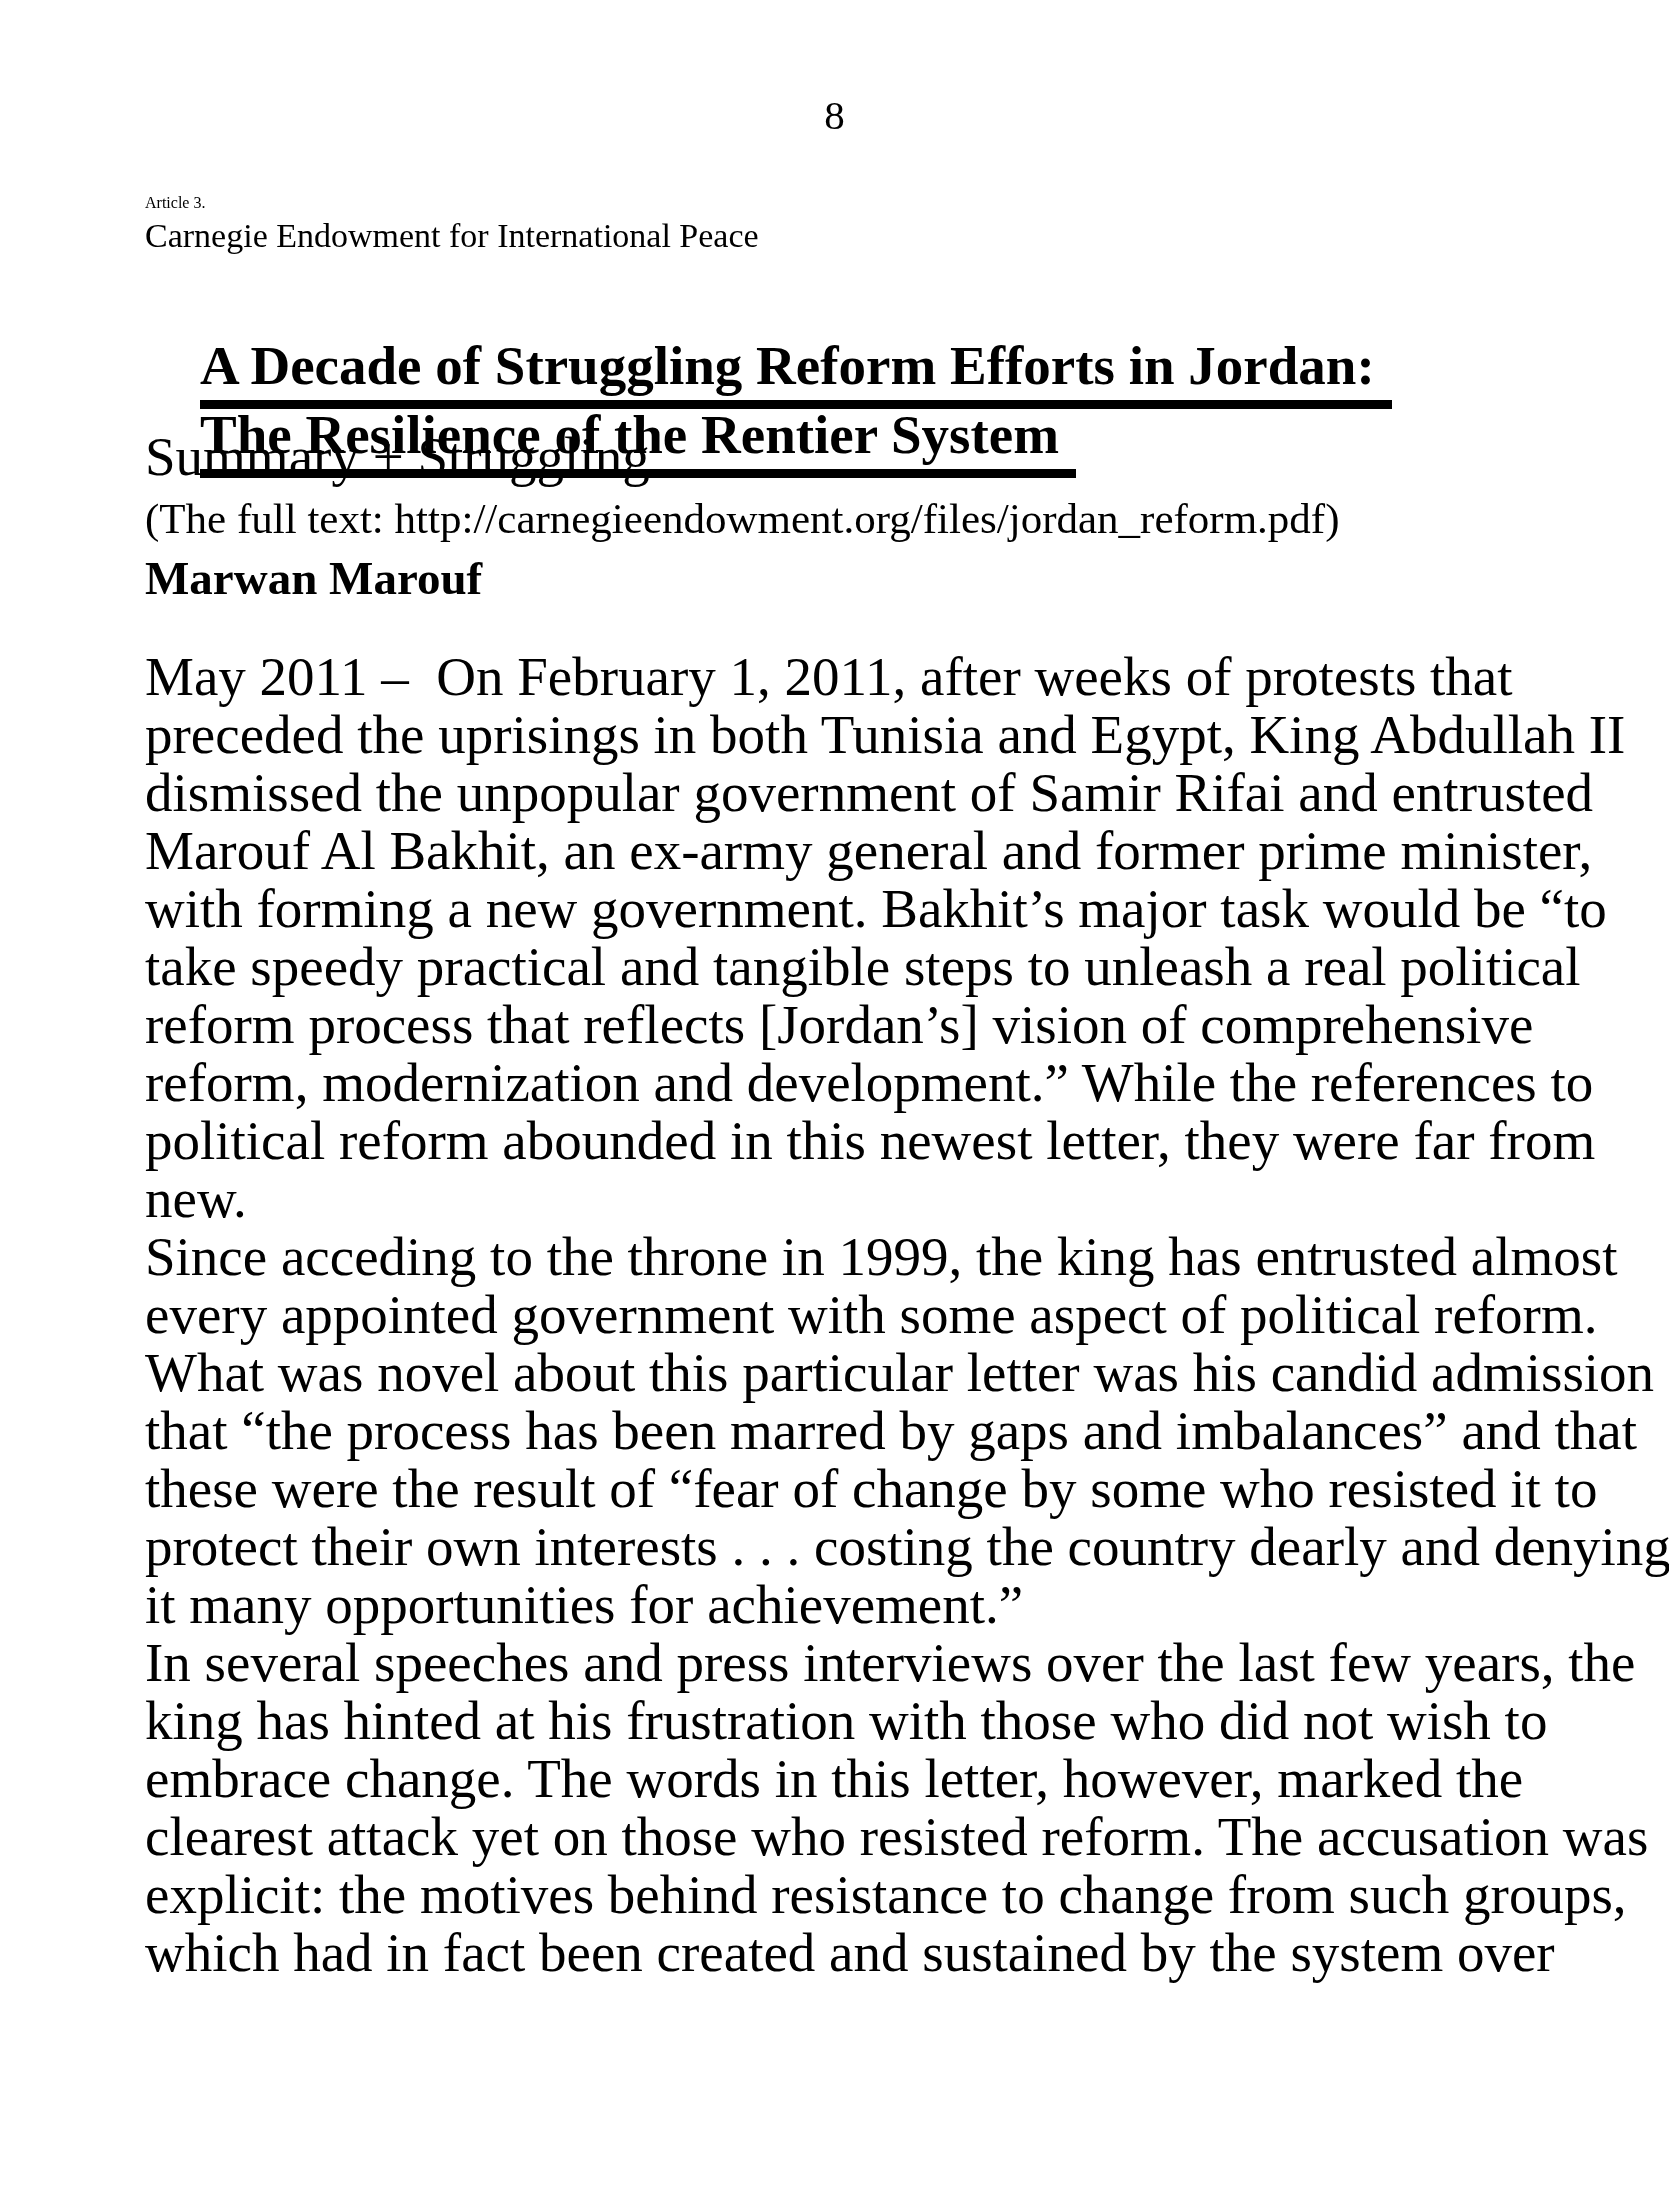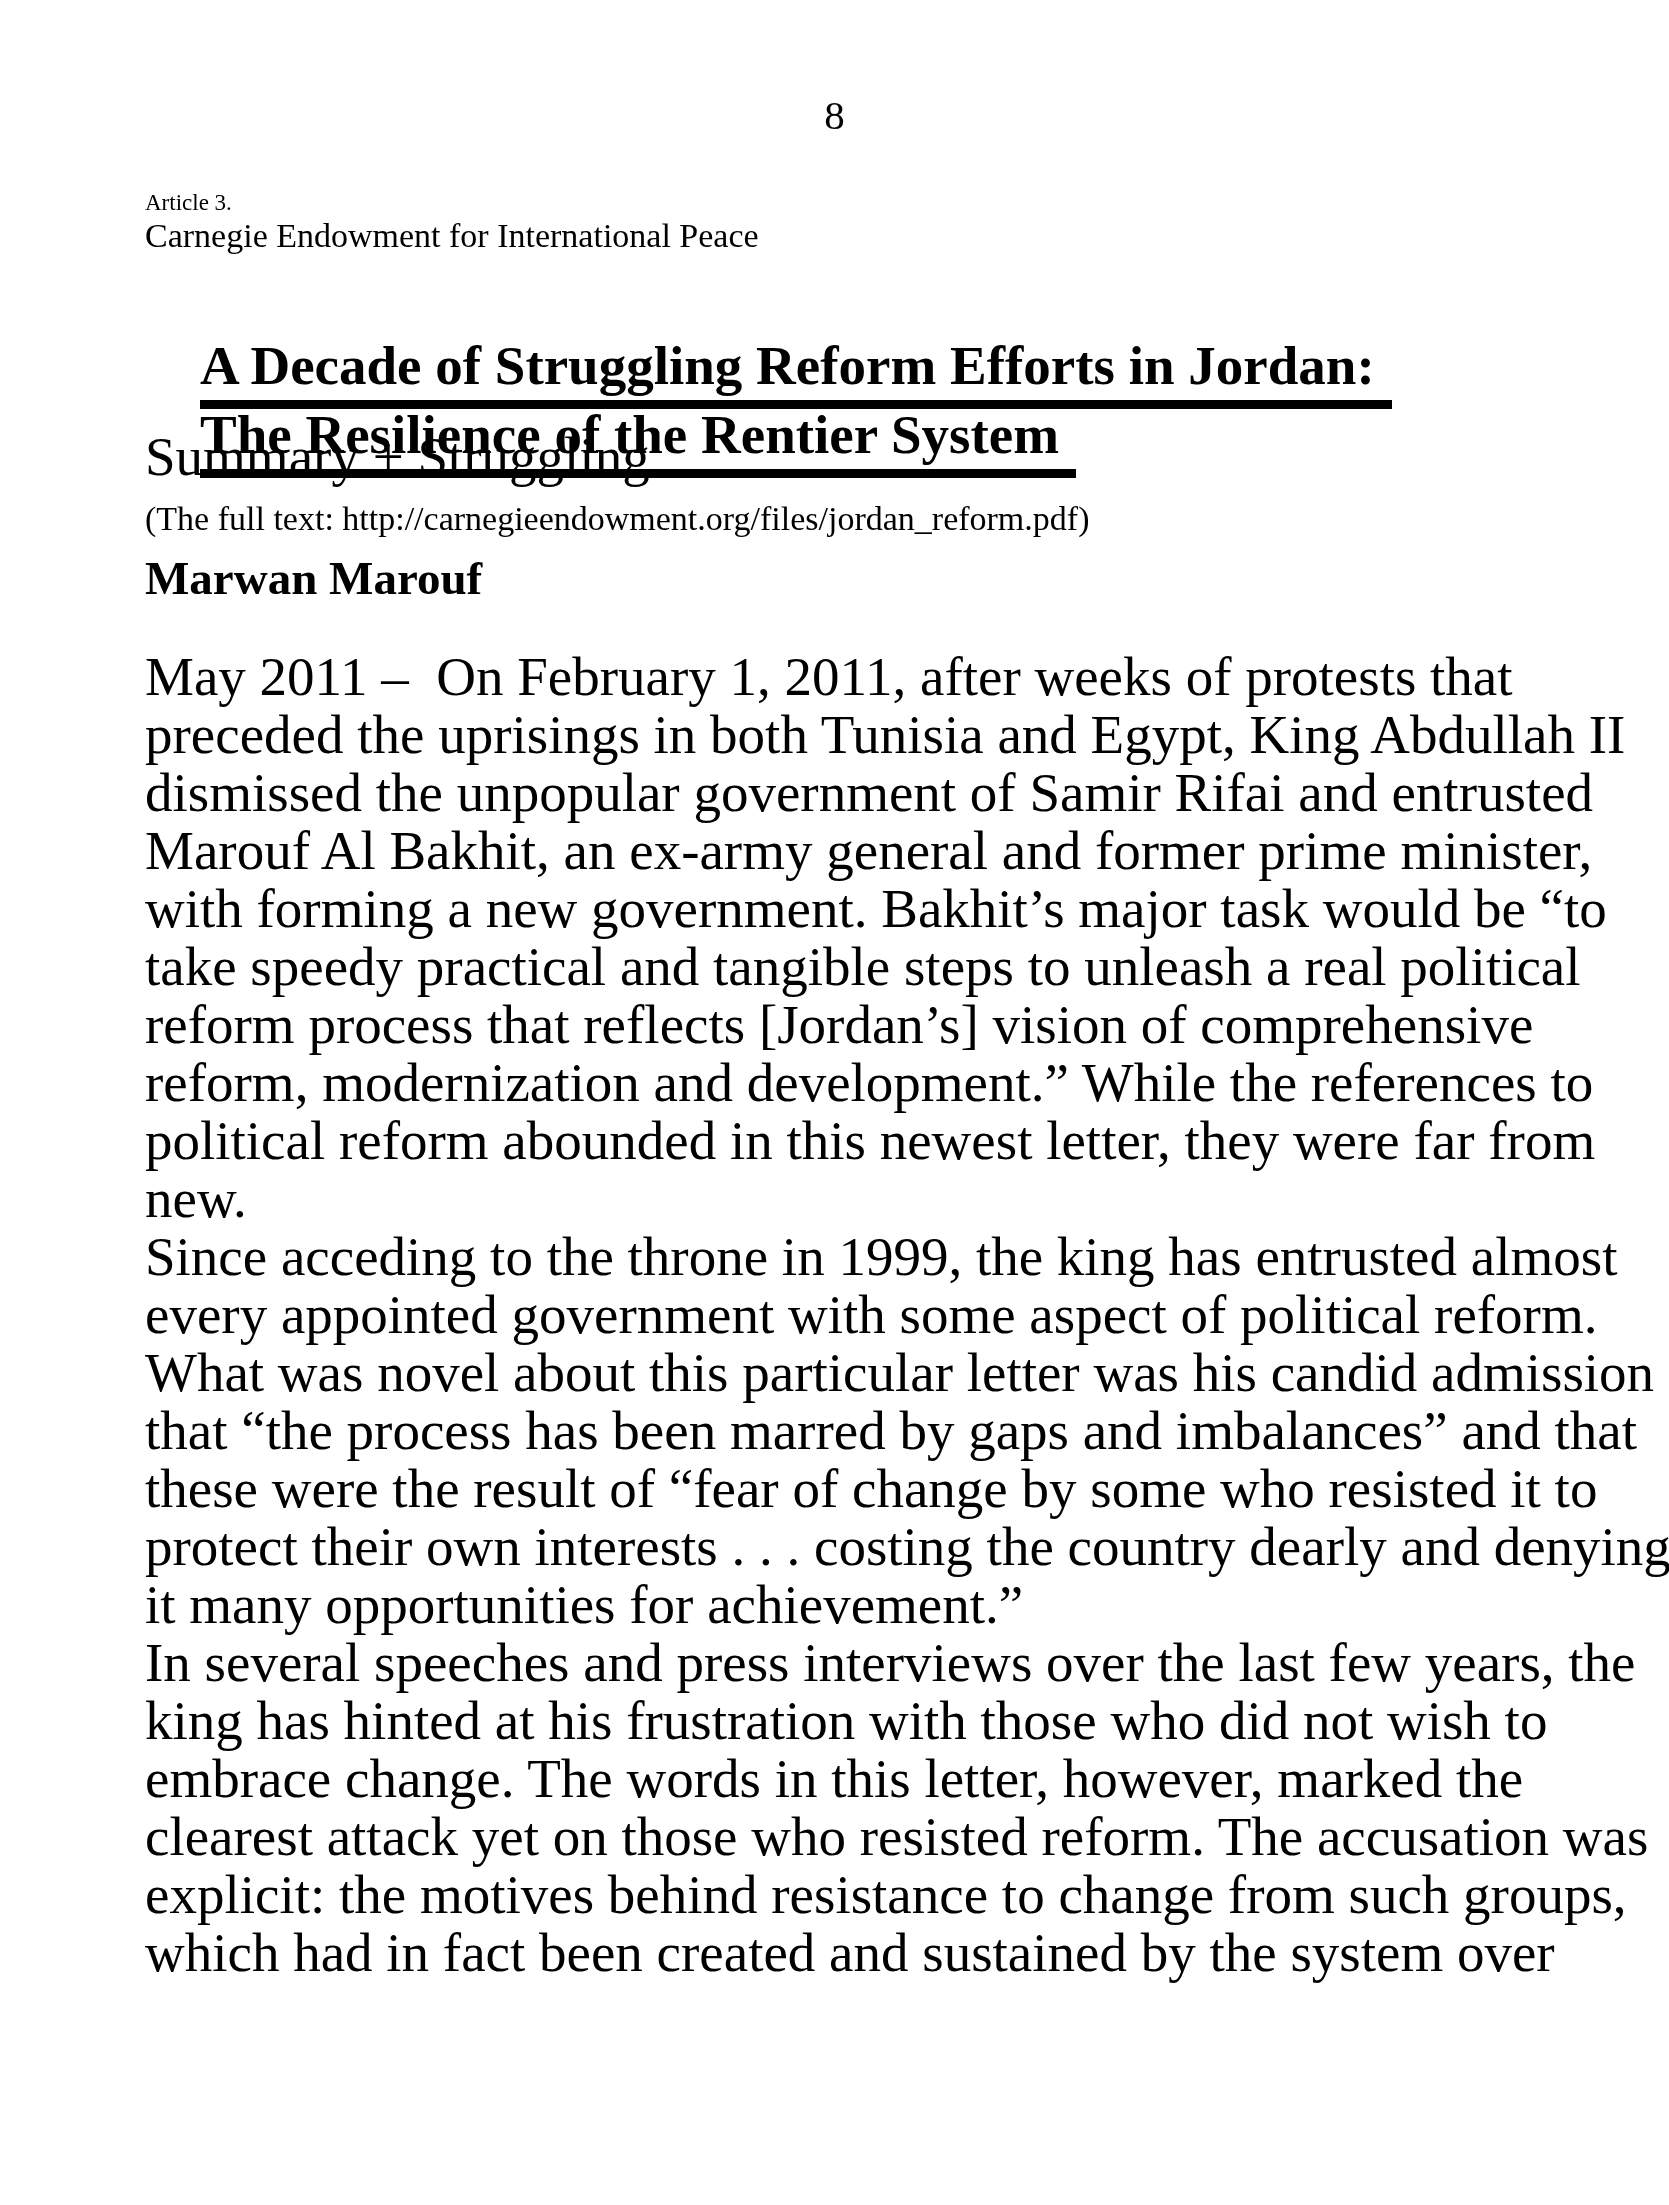--- a/index.html
+++ b/index.html
@@ -16,21 +16,21 @@
     position: absolute;
     top: 92px; left: 0;
     width: 100%;
     text-align: center;
     font-size: 41px;
     line-height: 46px;
   }
   .article-label {
     position: absolute;
     left: 145px; top: 189px;
-    font-size: 23px;
+    font-size: 16px;
     line-height: 27.5px;
   }
   .source-line {
     position: absolute;
     left: 145px; top: 208px;
     font-size: 34px;
     line-height: 55px;
   }
   .title-line {
     position: absolute;
@@ -49,21 +49,21 @@
   .t2 { top: 352px; }
   .subtitle {
     position: absolute;
     left: 145px; top: 429px;
     font-size: 55px;
     line-height: 55px;
   }
   .url-line {
     position: absolute;
     left: 145px; top: 494px;
-    font-size: 34px;
+    font-size: 43px;
     line-height: 50px;
   }
   .author {
     position: absolute;
     left: 145px; top: 551px;
     font-size: 47px;
     font-weight: bold;
     line-height: 55px;
   }
   .bodytext {

